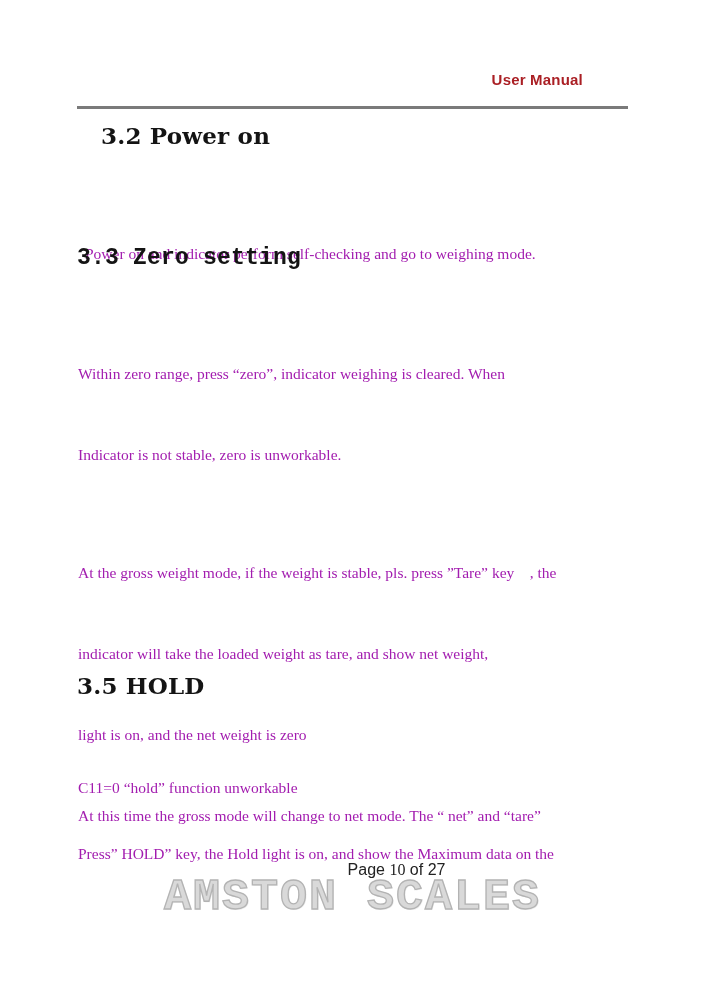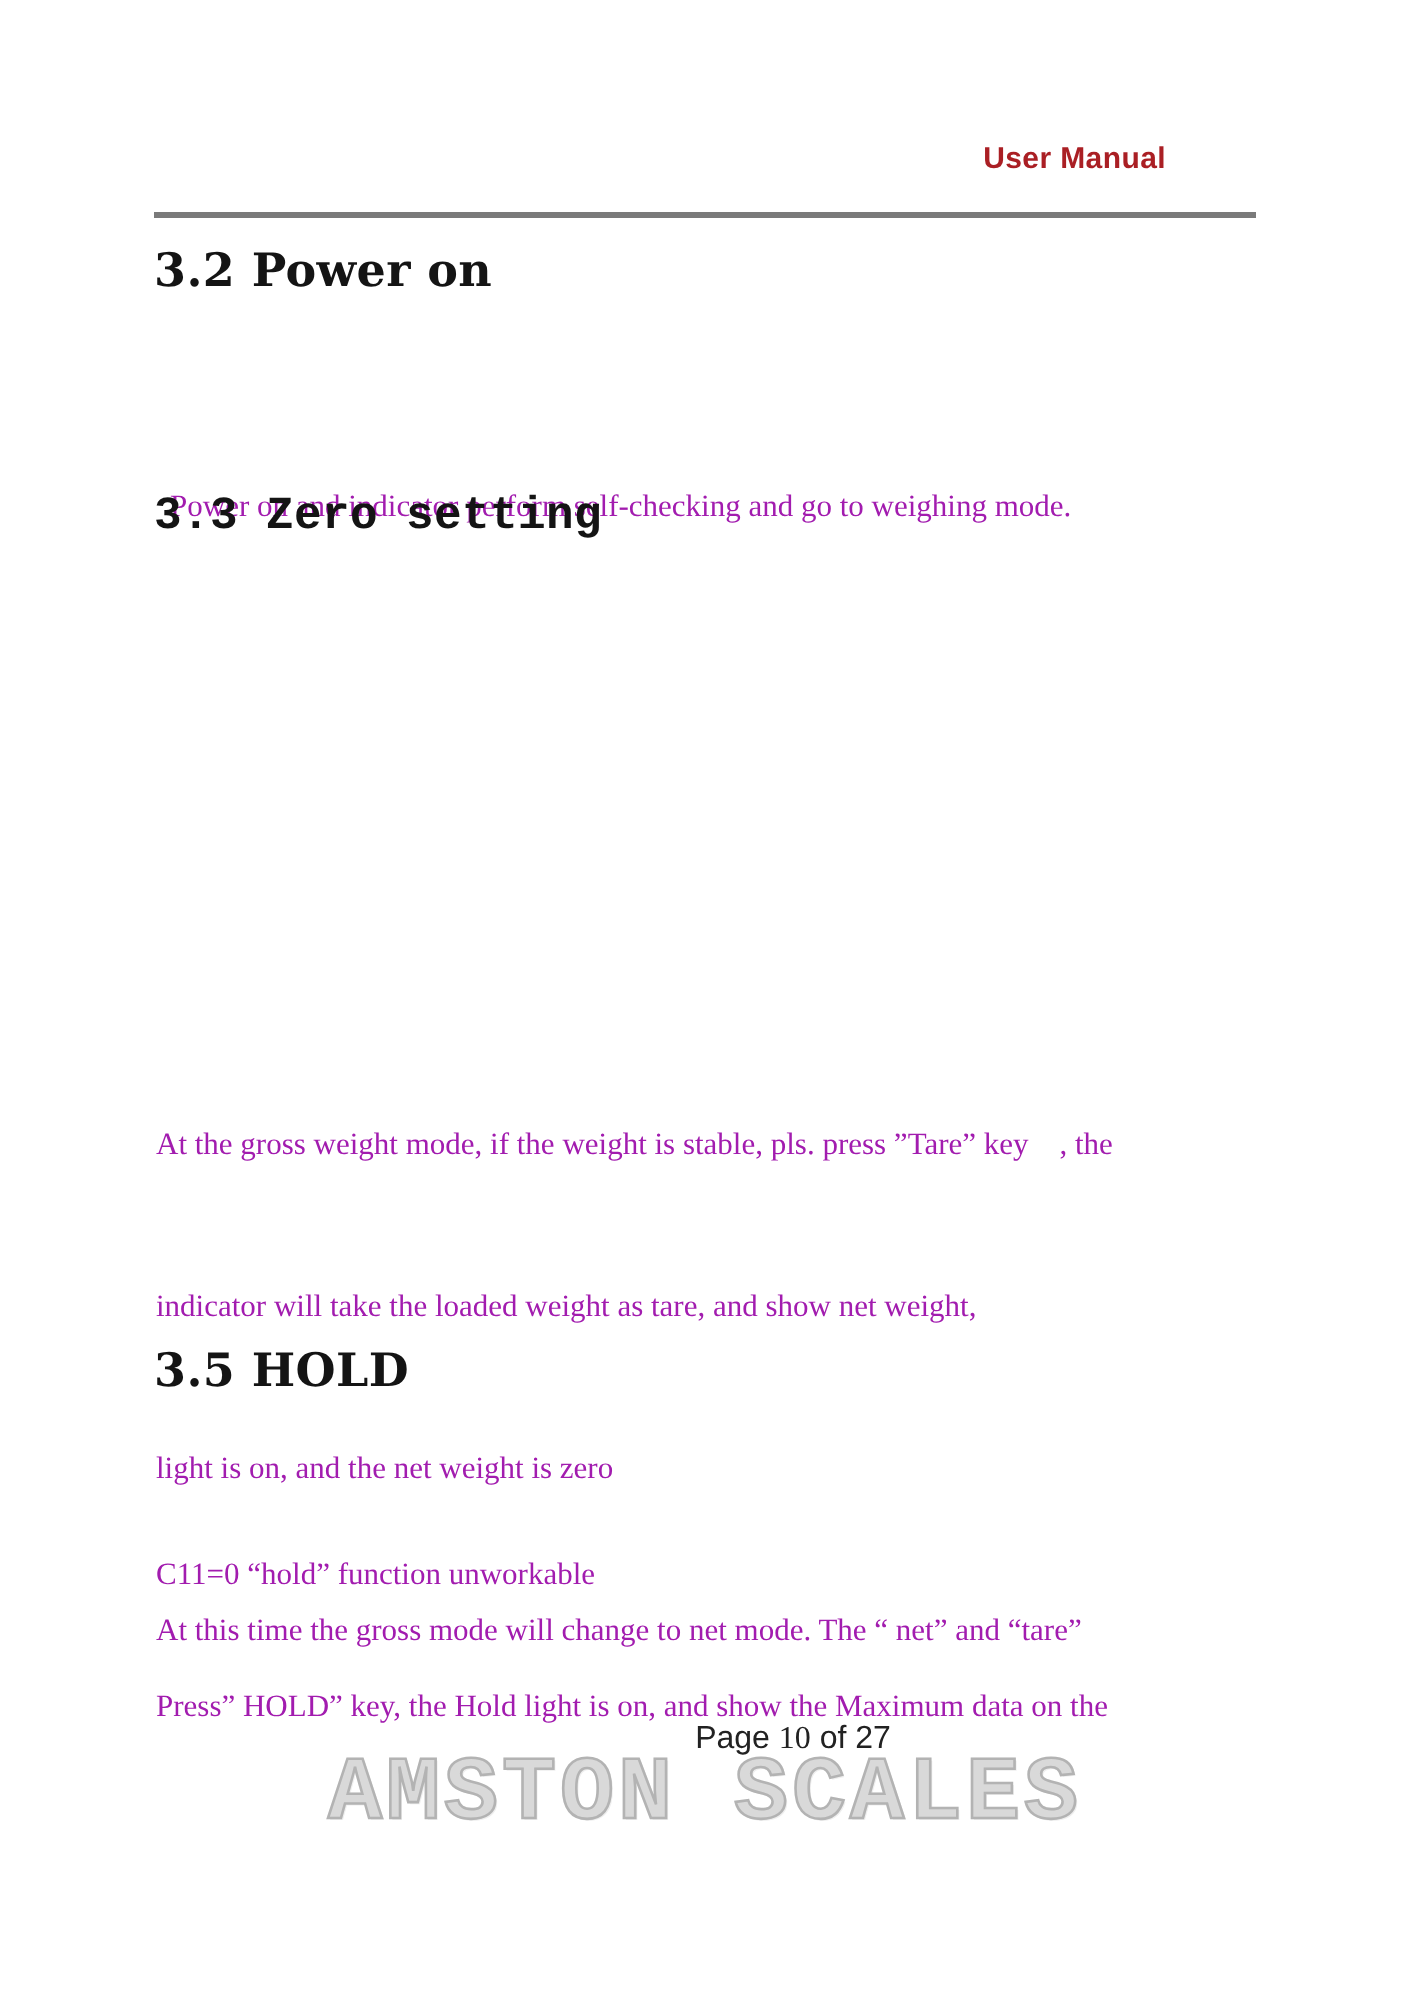--- a/index.html
+++ b/index.html
@@ -81,26 +81,30 @@
 </style>
 </head>
 <body>
 
 <div class="page">
 
   <span class="header-title">User Manual</span>
 
   <div class="rule"></div>
 
-  <h1 class="heading" style="top:122px;">3.2 Power on</h1>
+  <h1 class="heading" style="top:122px;margin-left:24px;">3.2 Power on</h1>
   <div class="para" style="top:186px; left:85px;">
     <div class="line">Power on and indicator perform self-checking and go to weighing mode.</div>
   </div>
 
   <h1 class="heading" style="top:244px;font-family:Liberation Mono, monospace;">3.3 Zero setting</h1>
+  <div class="para" style="top:306px;">
+    <div class="line">Within zero range, press “zero”, indicator weighing is cleared. When</div>
+    <div class="line">Indicator is not stable, zero is unworkable.</div>
+  </div>
 
   <div class="para" style="top:505px;">
     <div class="line">At the gross weight mode, if the weight is stable, pls. press ”Tare” key    , the</div>
     <div class="line">indicator will take the loaded weight as tare, and show net weight,</div>
     <div class="line">light is on, and the net weight is zero</div>
     <div class="line">At this time the gross mode will change to net mode. The “ net” and “tare”</div>
   </div>
 
   <h1 class="heading" style="top:672px;">3.5 HOLD</h1>
   <div class="para" style="top:720px;">

